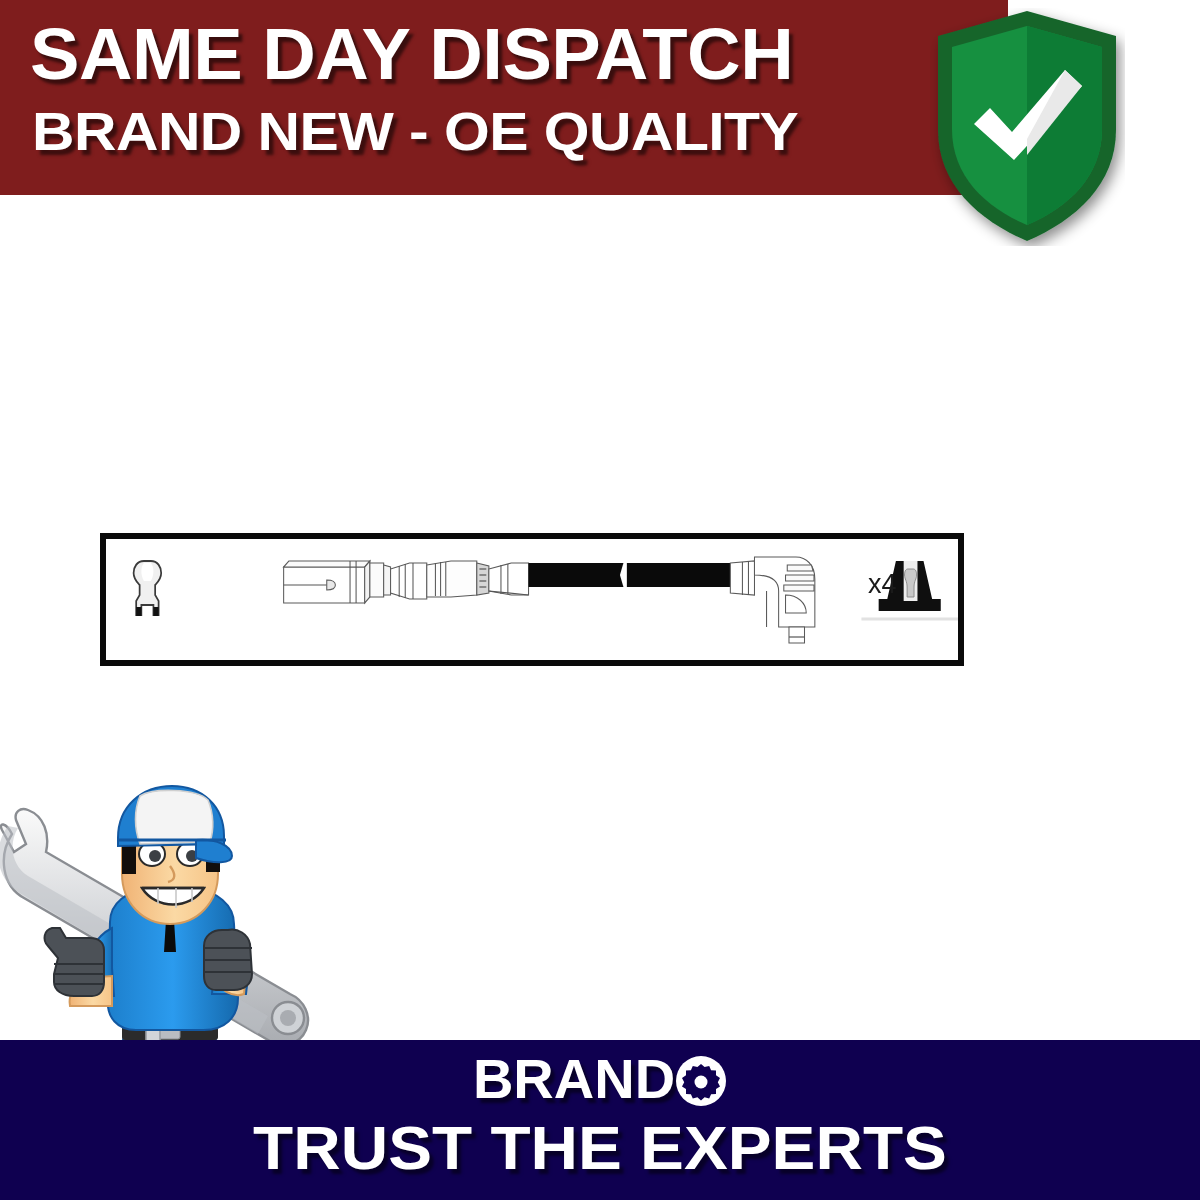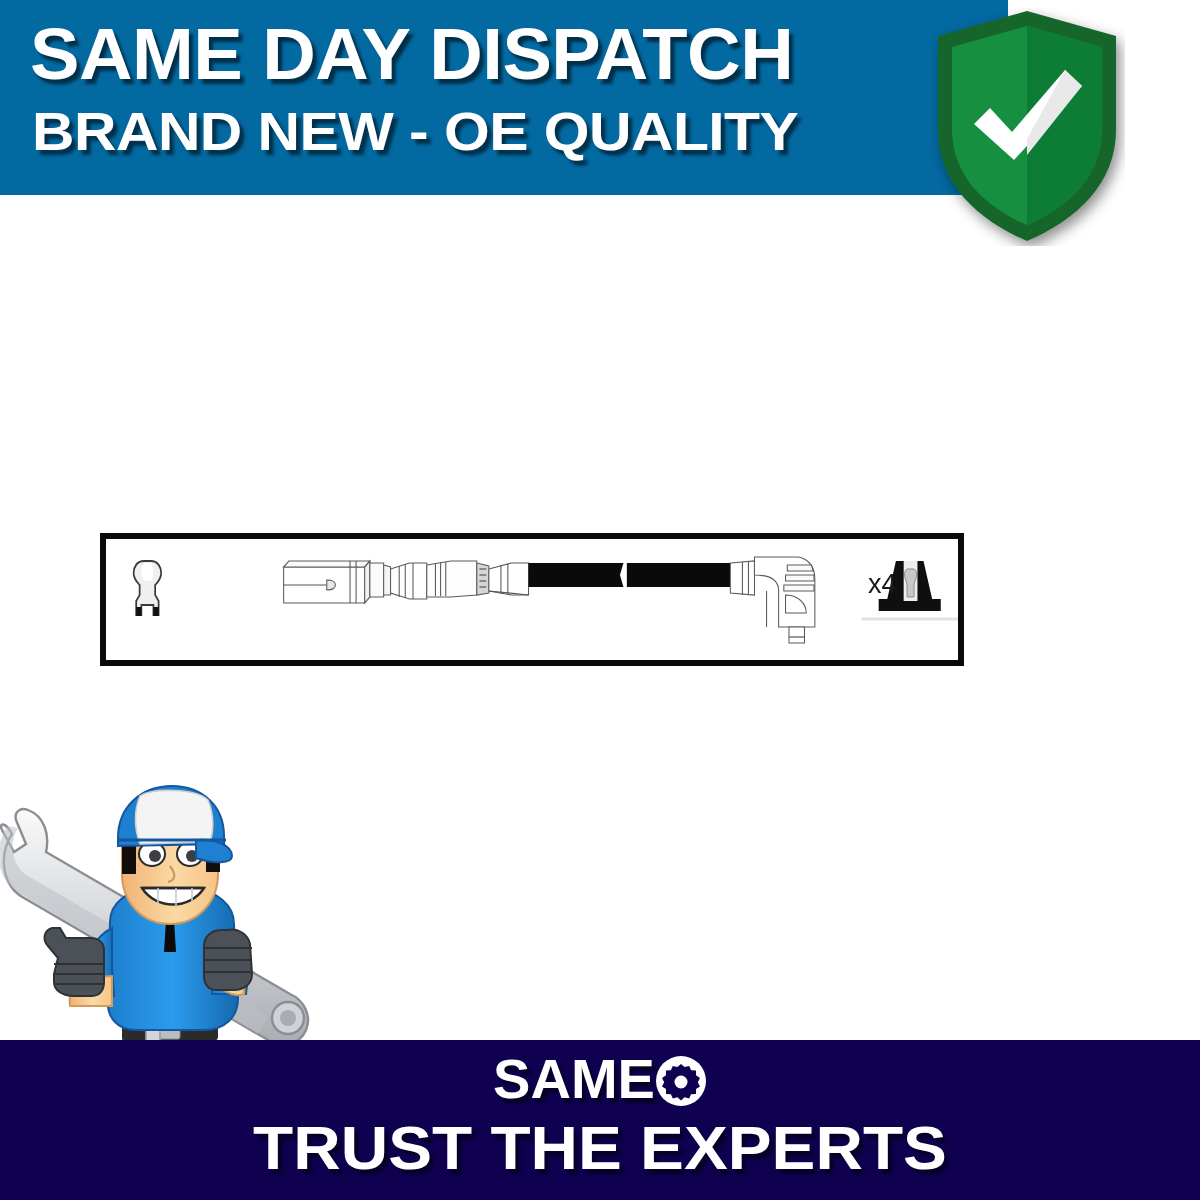--- a/index.html
+++ b/index.html
@@ -14,21 +14,21 @@
     overflow: hidden;
     font-family: "Liberation Sans", sans-serif;
   }
 
   
   #top-banner {
     position: absolute;
     left: 0; top: 0;
     width: 1008px;
     height: 195px;
-    background: #0369a1;
+    background: #7f1d1d;
     text-align: center;
   }
   .banner-line {
     position: absolute;
     color: #ffffff;
     font-family: "Liberation Sans", sans-serif;
     font-weight: bold;
     white-space: nowrap;
     text-shadow: 4px 5px 3px rgba(0,0,0,0.55);
     letter-spacing: -0.5px;
@@ -350,20 +350,20 @@
       <path d="M140 14 C152 6 196 6 208 18 C214 32 214 48 210 60 L140 62 C134 46 134 28 140 14 Z" fill="#f4f4f4" stroke="#cfcfcf" stroke-width="1.6"></path>
       <path d="M196 58 C216 56 232 64 232 74 C232 82 214 82 196 76 Z" fill="#1f7fd0" stroke="#1257a0" stroke-width="2"></path>
       <path d="M118 58 L226 58" stroke="#1257a0" stroke-width="3" fill="none"></path>
     </g>
   </svg>
 </div>
 
 <div id="bottom-banner"></div>
 
 <div id="brand-name">
-  <span>SAME</span><span class="gear-o"><svg width="52" height="52" viewBox="0 0 52 52" style="vertical-align:-9px" xmlns="http://www.w3.org/2000/svg">
+  <span>BRAND</span><span class="gear-o"><svg width="52" height="52" viewBox="0 0 52 52" style="vertical-align:-9px" xmlns="http://www.w3.org/2000/svg">
         <circle cx="26" cy="26" r="25" fill="#ffffff"></circle>
         <path d="M26 9 L29.6 12.1 L34.2 10.9 L36.1 15.2 L41 15.4 L41 20.3 L45 22.9 L42.8 27.2 L45 31.5 L41 34.1 L41 39 L36.1 39.2 L34.2 43.5 L29.6 42.3 L26 45.4 L22.4 42.3 L17.8 43.5 L15.9 39.2 L11 39 L11 34.1 L7 31.5 L9.2 27.2 L7 22.9 L11 20.3 L11 15.4 L15.9 15.2 L17.8 10.9 L22.4 12.1 Z" fill="#0f0050"></path>
         <circle cx="26" cy="27" r="6.5" fill="#ffffff"></circle>
       </svg></span>
 </div>
 
 <div id="brand-tagline">TRUST THE EXPERTS</div>
 
 </body></html>

